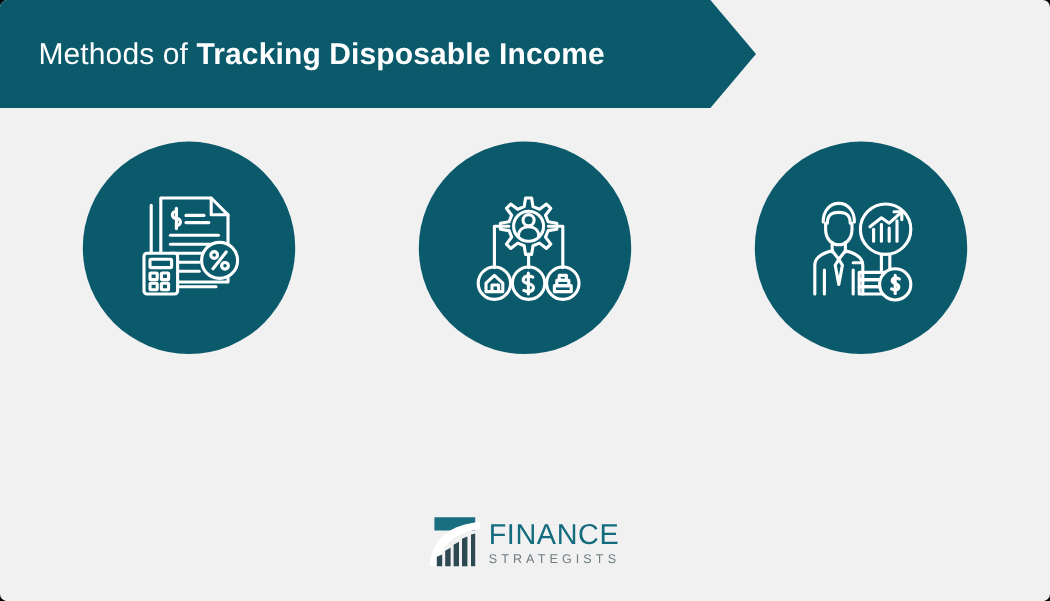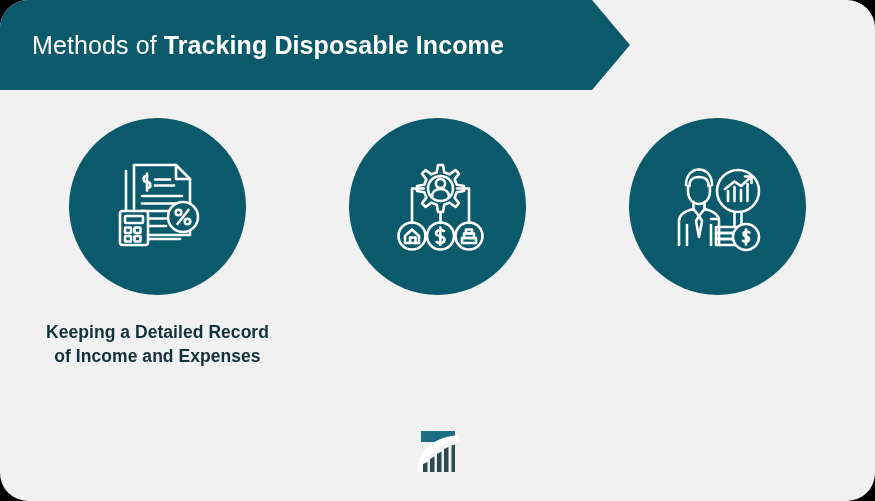--- a/index.html
+++ b/index.html
@@ -22,21 +22,21 @@
   }
 
   
   .card {
     position: absolute;
     left: 0;
     top: 0;
     width: 875px;
     height: 501px;
     background: #f1f1f1;
-    border-radius: 28px;
+    border-radius: 6px;
     overflow: hidden;
   }
 
   
   .header-banner {
     position: absolute;
     left: 0;
     top: 0;
     width: 630px;
     height: 90px;
@@ -176,21 +176,20 @@
 
               <rect x="14" y="56" width="28" height="34" rx="2.5" fill="#0a5a6b"></rect>
               <rect x="19" y="61" width="18" height="7" rx="1"></rect>
               <rect x="19" y="72.5" width="6" height="5.5" rx="0.8"></rect>
               <rect x="28.5" y="72.5" width="6" height="5.5" rx="0.8"></rect>
               <rect x="19" y="81" width="6" height="5.5" rx="0.8"></rect>
               <rect x="28.5" y="81" width="6" height="5.5" rx="0.8"></rect>
             </svg>
           </span>
         </div>
-        <div class="caption">Keeping a Detailed Record of Income and Expenses</div>
       </div>
 
       <div class="column">
         <div class="icon-circle">
           <span>
             <svg width="104" height="104" viewBox="0 0 104 104" fill="none" stroke="#ffffff" stroke-width="2.6" stroke-linejoin="round" stroke-linecap="round">
 
               <path d="M52 10 L57 10 L58.2 17.2 L63.6 19.4 L69.4 15 L73 18.6 L68.6 24.4 L70.8 29.8 L78 31 L78 36 L70.8 37.2 L68.6 42.6 L73 48.4 L69.4 52 L63.6 47.6 L58.2 49.8 L57 57 L52 57 L50.8 49.8 L45.4 47.6 L39.6 52 L36 48.4 L40.4 42.6 L38.2 37.2 L31 36 L31 31 L38.2 29.8 L40.4 24.4 L36 18.6 L39.6 15 L45.4 19.4 L50.8 17.2 Z"></path>
 
               <circle cx="54.5" cy="28.5" r="4.6"></circle>
@@ -274,17 +273,21 @@
           <svg width="42" height="44" viewBox="0 0 42 44" fill="none">
             <path d="M4 3 H38 V14 H4 Z" fill="#1a6e80"></path>
             <path d="M0 44 C2 20 18 9 42 7 L42 13 C22 15 9 26 7 44 Z" fill="#ffffff"></path>
             <path d="M6 44 L6 36 L10.5 34 L10.5 44 Z" fill="#2d4a53"></path>
             <path d="M13 44 L13 31 L17.5 28.5 L17.5 44 Z" fill="#2d4a53"></path>
             <path d="M20 44 L20 26 L24.5 23.5 L24.5 44 Z" fill="#2d4a53"></path>
             <path d="M27 44 L27 21 L31.5 19 L31.5 44 Z" fill="#2d4a53"></path>
             <path d="M34.5 44 L34.5 17.5 L38 16.5 L38 44 Z" fill="#2d4a53"></path>
           </svg>
         </span>
+        <span class="logo-text">
+          <span class="logo-word-finance">FINANCE</span>
+          <span class="logo-word-strategists">STRATEGISTS</span>
+        </span>
       </div>
     </div>
 
   </div>
 </div>
 
 </body></html>

